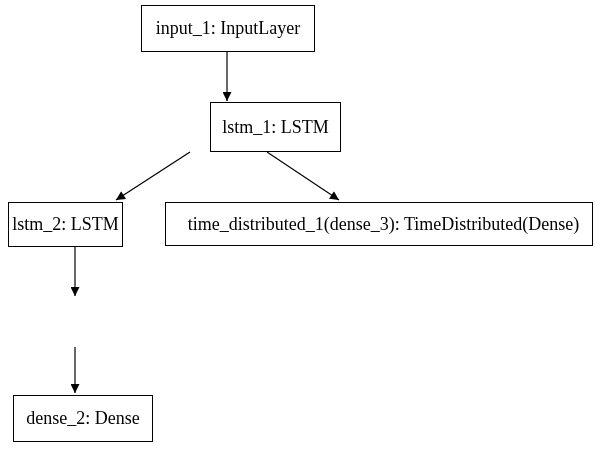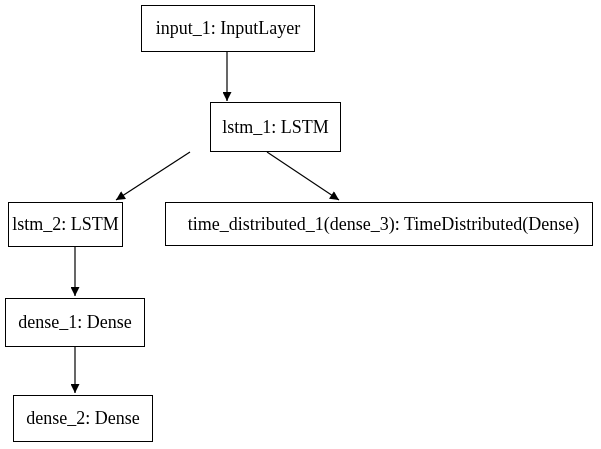--- a/index.html
+++ b/index.html
@@ -69,21 +69,18 @@
   </div>
 
   <div class="node node-lstm_2">
     <span>lstm_2: LSTM</span>
   </div>
 
   <div class="node node-time_distributed_1">
     <span>time_distributed_1(dense_3): TimeDistributed(Dense)</span>
   </div>
 
-  <div class="node node-dense_1">
-    <span>dense_1: Dense</span>
-  </div>
 
   <div class="node node-dense_2">
     <span>dense_2: Dense</span>
   </div>
 
 </div>
 
 </body></html>

